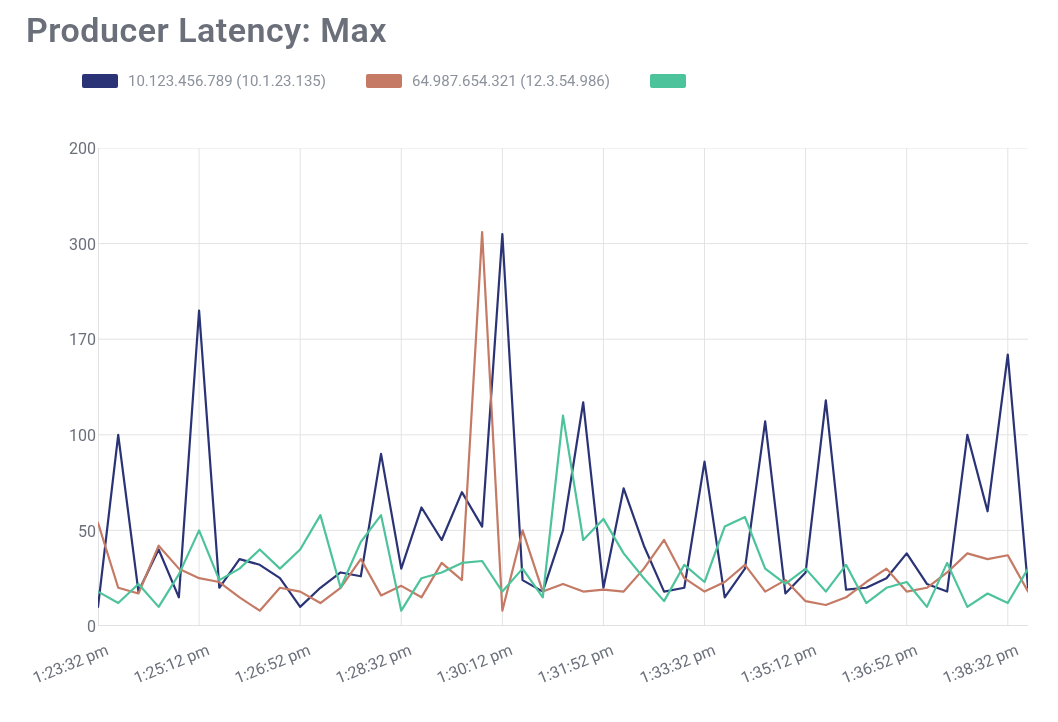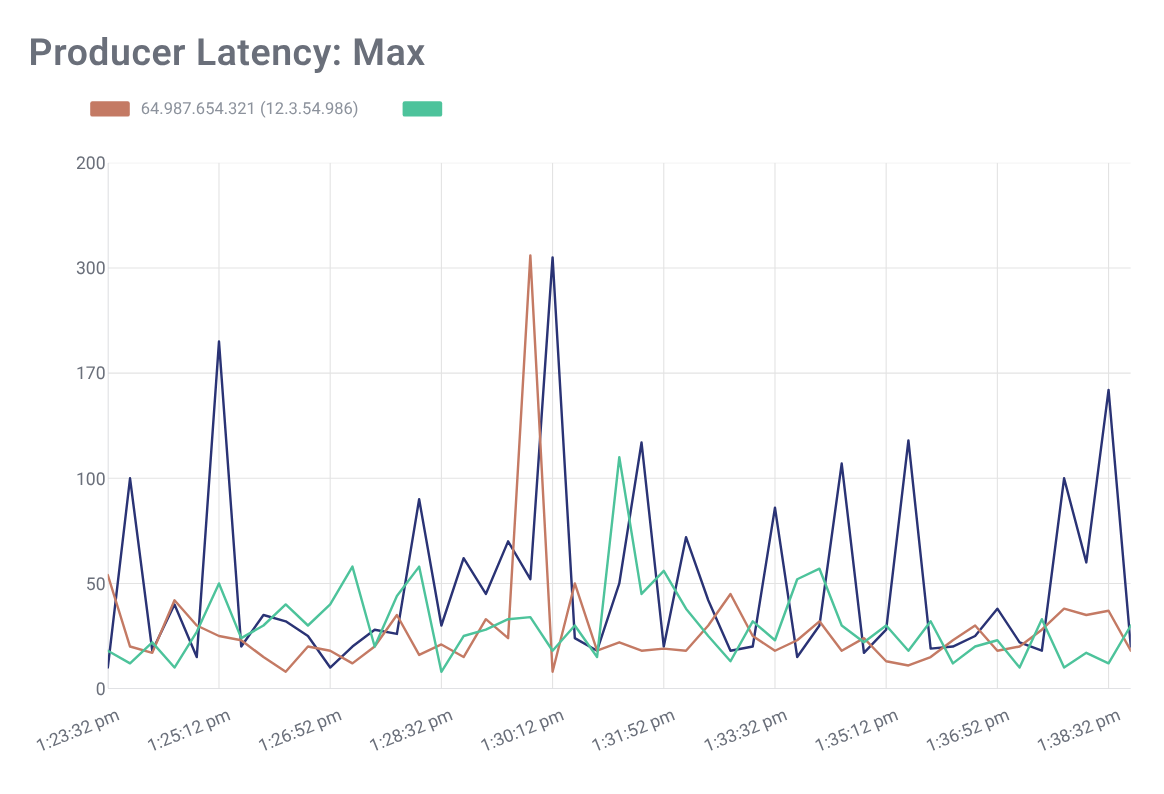--- a/index.html
+++ b/index.html
@@ -1,35 +1,39 @@
 <!DOCTYPE html>
 <html><head>
 <meta charset="utf-8">
 <style>
   * { box-sizing: border-box; }
   html, body { margin: 0; padding: 0; background: #ffffff; font-family: -apple-system, BlinkMacSystemFont, "Segoe UI", Roboto, Helvetica, Arial, sans-serif; }
-  .wrap { width: 1058px; height: 722px; position: relative; padding: 20px 24px 20px 20px; }
+  .wrap { width: 1058px; height: 722px; position: relative; padding: 2px 24px 20px 20px; }
   .title { font-size: 34px; font-weight: 600; color: #6a6f7a; letter-spacing: 0.5px; margin: 8px 0 22px 6px; }
   .legend { display: flex; gap: 40px; align-items: center; margin-left: 62px; margin-bottom: 6px; }
   .legend-item { display: flex; align-items: center; gap: 10px; font-size: 15px; color: #8c929c; }
   .legend-swatch { width: 36px; height: 14px; border-radius: 2px; }
   .plot { position: absolute; left: 98px; top: 148px; width: 930px; height: 478px; }
   .y-ticks { position: absolute; left: 50px; top: 148px; width: 46px; height: 478px; }
   .y-tick { position: absolute; right: 0; text-align: right; font-size: 16px; color: #6a6f7a; transform: translateY(-50%); }
   .x-ticks { position: absolute; left: 98px; top: 632px; width: 930px; height: 70px; }
   .x-tick { position: absolute; font-size: 16px; color: #6a6f7a; white-space: nowrap; transform-origin: left top; transform: rotate(-22deg) translate(-100%,0); }
   svg.grid, svg.lines { position: absolute; top:0; left:0; }
 </style>
 </head>
 <body>
 
 <div class="wrap">
   <div class="title">Producer Latency: Max</div>
 
   <div class="legend" id="legend">
+      <div class="legend-item">
+        <span class="legend-swatch" style="background: rgb(42, 51, 117);"></span>
+        <span>10.123.456.789 (10.1.23.135)</span>
+      </div>
       <div class="legend-item">
         <span class="legend-swatch" style="background: rgb(196, 122, 100);"></span>
         <span>64.987.654.321 (12.3.54.986)</span>
       </div>
       <div class="legend-item">
         <span class="legend-swatch" style="background: rgb(77, 195, 155);"></span>
       </div>
     </div>
 
   <div class="y-ticks" id="yticks">

